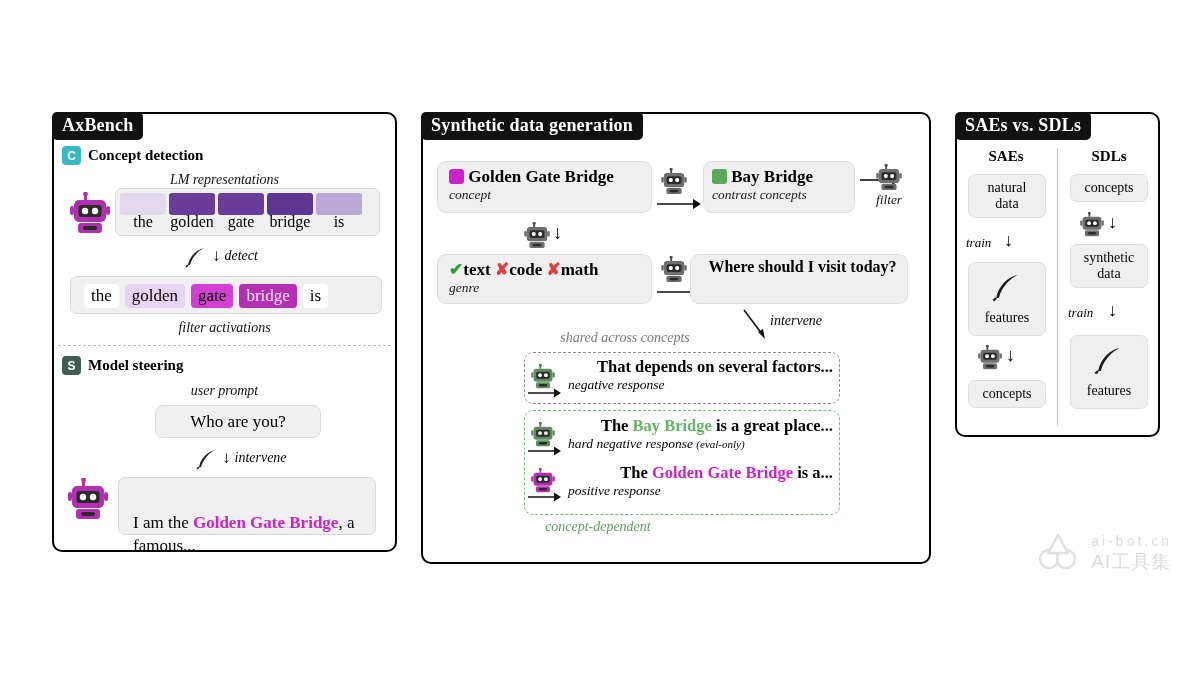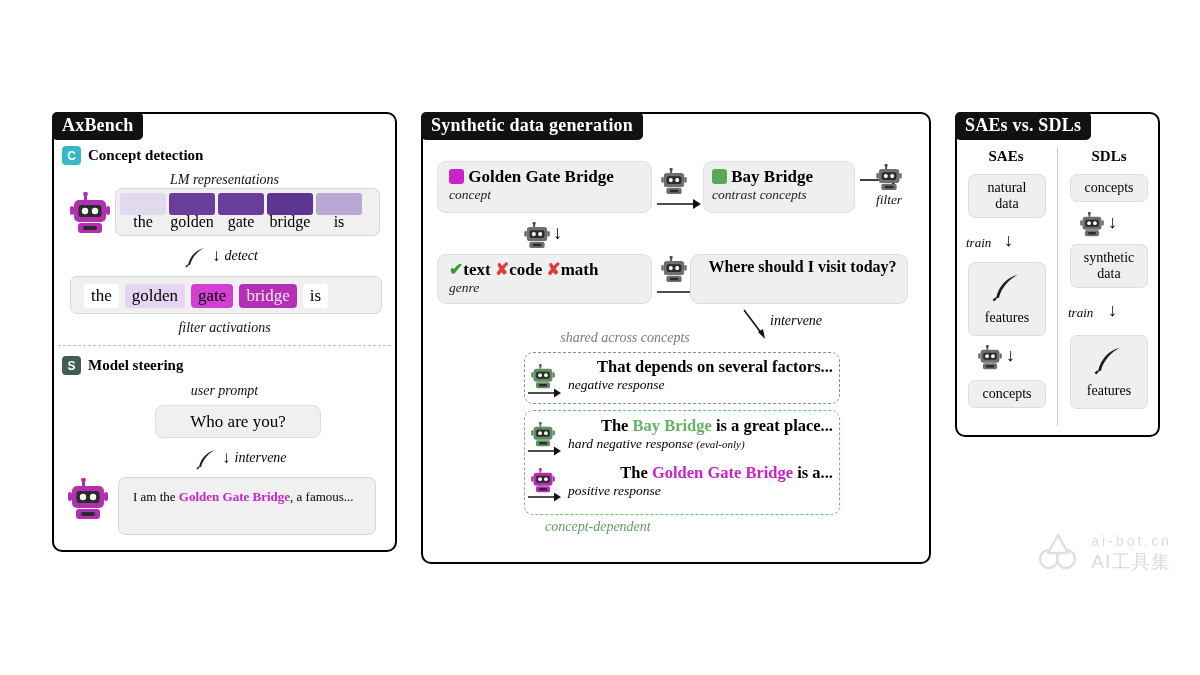--- a/index.html
+++ b/index.html
@@ -342,21 +342,21 @@
       <circle cx="15" cy="19" r="3.2" fill="#ffffff"></circle>
       <circle cx="25" cy="19" r="3.2" fill="#ffffff"></circle>
       <rect x="0" y="14" width="4" height="9" rx="2" fill="#b22fb2"></rect>
       <rect x="36" y="14" width="4" height="9" rx="2" fill="#b22fb2"></rect>
       <rect x="8" y="31" width="24" height="10" rx="3" fill="#b22fb2"></rect>
       <rect x="13" y="34" width="14" height="4" rx="2" fill="#2b2b2b"></rect>
     </svg>
   </div>
 
   <div class="tokbox" style="left:118px; top:477px; width:258px; height:58px; padding:0 14px; display:block;">
-    <div style="font-size:13px; line-height:1.35; padding-top:10px;">
+    <div style="font-size:17px; line-height:1.35; padding-top:23px;margin-top:11px;">
       <span>I am the </span><span class="magenta">Golden Gate Bridge</span><span>, a famous...</span>
     </div>
   </div>
 
   <div class="panel" id="synth"></div>
   <div class="panel-title" id="synth-title">Synthetic data generation</div>
 
   <div class="greybox" style="left:437px; top:161px; width:215px; height:52px;"></div>
   <div style="position:absolute; left:449px; top:167px; width:200px;">
     <div class="bx-main">

